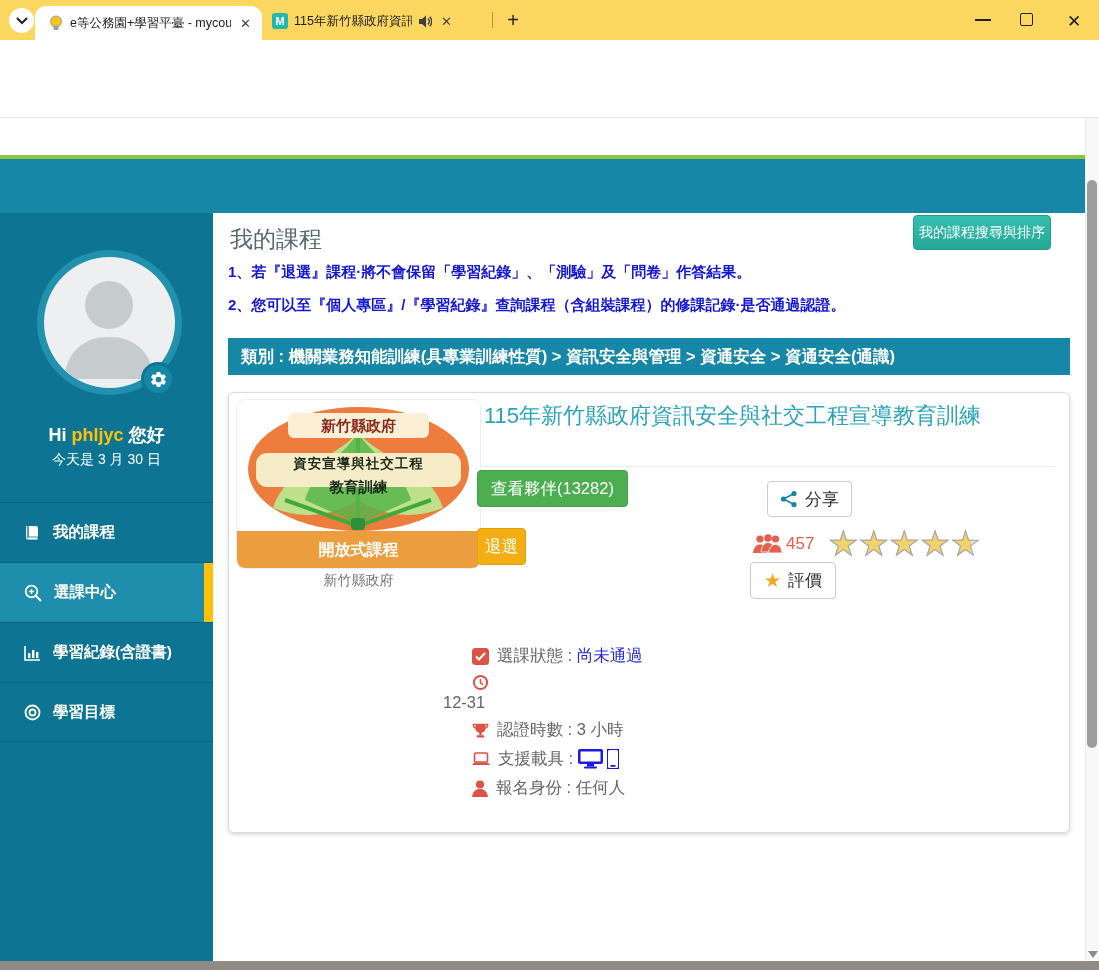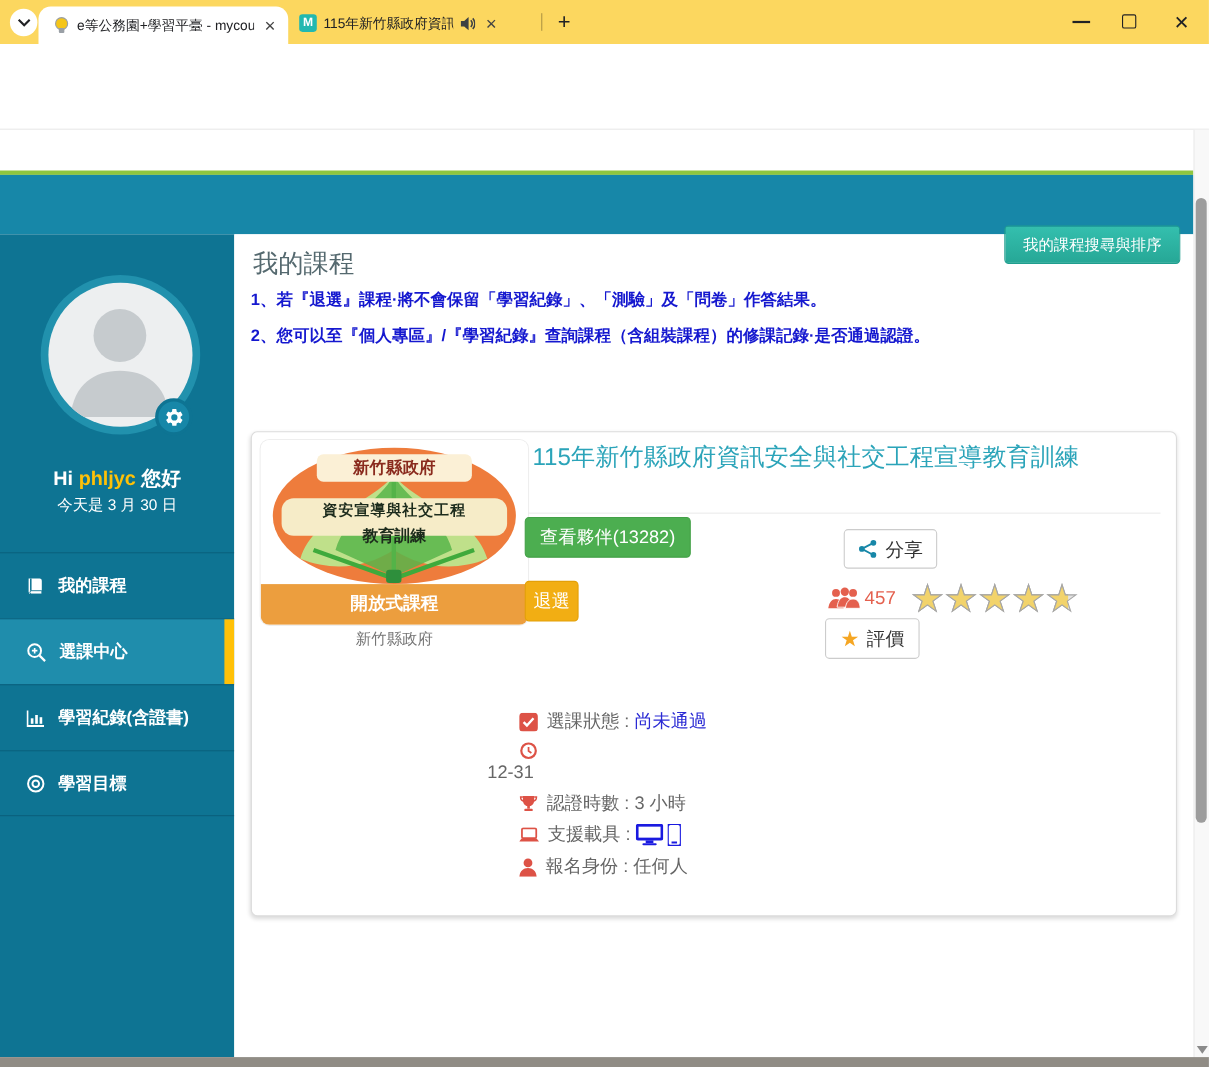--- a/index.html
+++ b/index.html
@@ -56,21 +56,21 @@
   .sb-date{left:0;top:451px;width:213px;text-align:center;font-size:14px;color:#fff;}
   .menu{left:0;top:502px;width:213px;}
   .mi{height:60px;border-top:1px solid #0a617e;display:flex;align-items:center;padding-left:24px;gap:12px;color:#fff;font-size:15.5px;font-weight:700;position:relative;cursor:pointer;}
   .mi.active{background:var(--sidebar-active);}
   .mi.active .bar{position:absolute;right:0;top:0;width:9px;height:100%;background:var(--accent-yellow);}
   .mi:last-child{border-bottom:1px solid #0a617e;}
 
   
   .main{left:213px;top:213px;width:872px;height:748px;background:#fff;}
   .h1{left:230px;top:224px;font-size:23px;color:#55696f;}
-  .search-sort{left:913px;top:205px;width:160px;height:35px;border-radius:4px;border:1px solid #1f9e8e;
+  .search-sort{left:913px;top:215px;width:138px;height:35px;border-radius:4px;border:1px solid #1f9e8e;
     background:linear-gradient(#34bfae,#26a796);color:#fff;font-size:14px;justify-content:center;cursor:pointer;}
   .note{left:228px;width:840px;font-size:15px;font-weight:700;color:var(--note-blue);white-space:nowrap;}
   .catbar{left:228px;top:338px;width:842px;height:37px;background:var(--teal);color:#fff;
     font-size:16.5px;font-weight:700;line-height:37px;padding-left:13px;white-space:nowrap;}
   .card{left:228px;top:392px;width:842px;height:441px;border:1px solid #dcdcdc;border-radius:6px;box-shadow:0 2px 4px rgba(0,0,0,.15);background:#fff;}
 
   
   .thumb{left:237px;top:400px;width:243px;height:168px;border-radius:8px;overflow:hidden;background:#fff;box-shadow:0 0 0 1px #eee;}
   .thumb-img{position:relative;width:243px;height:131px;background:#fff;}
   .th-ellipse{position:absolute;left:11px;top:7px;width:221px;height:124px;background:#ee7c3c;border-radius:50%;}
@@ -372,20 +372,21 @@
         <span>學習目標</span>
       </div>
     </div>
   </div>
 
   <div class="abs main"></div>
   <div class="abs h1">我的課程</div>
   <div class="abs flex search-sort">我的課程搜尋與排序</div>
   <div class="abs note" style="top:263px;">1、若『退選』課程·將不會保留「學習紀錄」、「測驗」及「問卷」作答結果。</div>
   <div class="abs note" style="top:296px;">2、您可以至『個人專區』/『學習紀錄』查詢課程（含組裝課程）的修課記錄·是否通過認證。</div>
+  <div class="abs catbar">類別 : 機關業務知能訓練(具專業訓練性質) &gt; 資訊安全與管理 &gt; 資通安全 &gt; 資通安全(通識)</div>
 
   <div class="abs card"></div>
 
   <div class="abs thumb">
     <div class="thumb-img">
       <div class="th-ellipse"></div>
       <svg class="abs" style="left:28px;top:30px;" width="187" height="100" viewBox="0 0 187 100">
         <path d="M93 2C70 30 20 38 8 78c30 12 60 8 85-8 25 16 55 20 85 8C166 38 116 30 93 2z" fill="#bfe08a"></path>
         <path d="M93 2L93 96M93 96L20 70M93 96L166 70M93 60L40 40M93 60L146 40" stroke="#3faa3c" stroke-width="4" fill="none"></path>
         <path d="M93 2C80 26 48 40 40 70l53 24 53-24C138 40 106 26 93 2z" fill="#58b54a" opacity=".85"></path>

